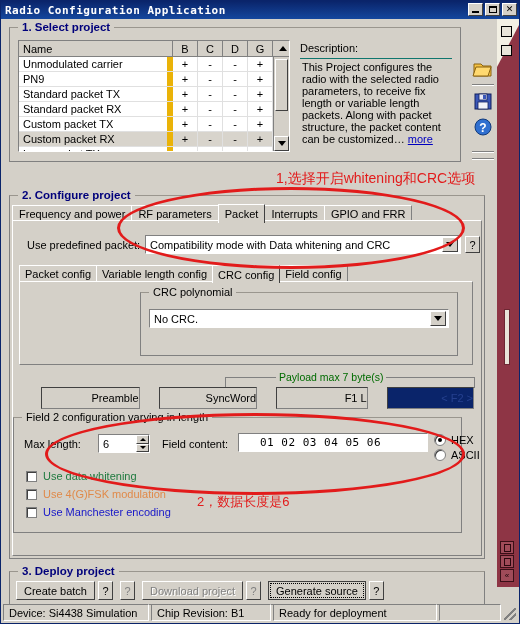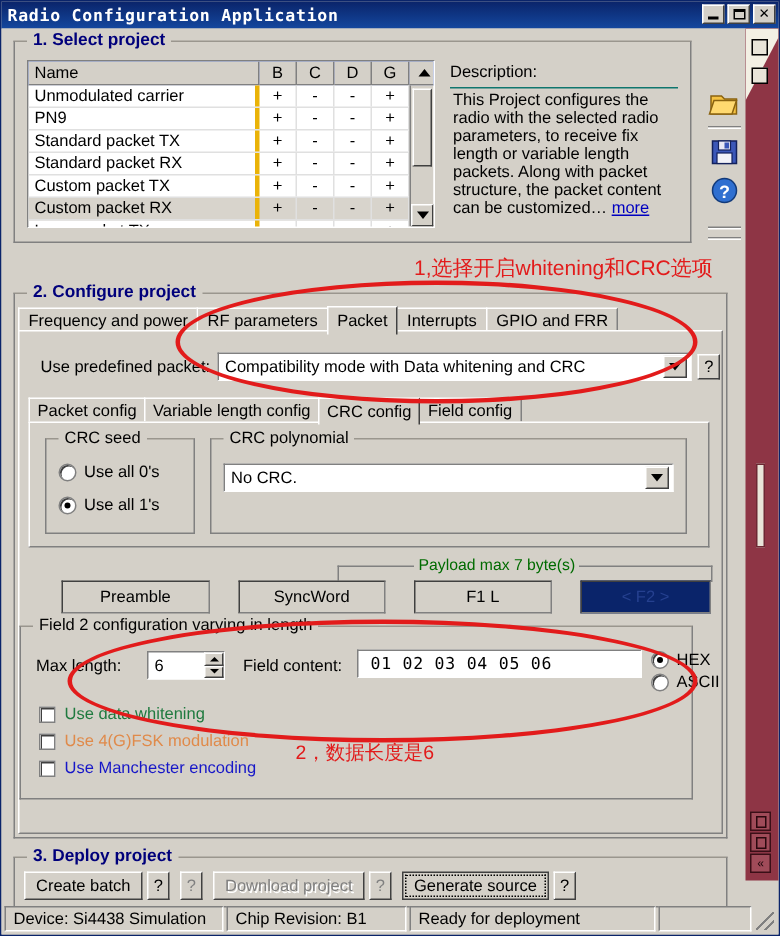--- a/index.html
+++ b/index.html
@@ -117,21 +117,21 @@
   .th-b, .th-c, .th-d, .th-g { width:25px; }
   .th-sb { width:16px; background:#d4d0c8; border-right:none;
            display:flex; align-items:center; justify-content:center; }
   .tri-up { width:0;height:0;border-left:4px solid transparent;border-right:4px solid transparent;border-bottom:5px solid #000; }
   .tri-down { width:0;height:0;border-left:4px solid transparent;border-right:4px solid transparent;border-top:5px solid #000; }
 
   #proj-rows { position:absolute; left:0; top:16px; right:16px; bottom:0; background:#fff; }
   .trow { display:flex; height:15px; border-bottom:1px solid #e0e0e0; }
   .trow.sel { background:#d8d4cc; }
   .td { font-size:11px; color:#000; display:flex; align-items:center; }
-  .td-name { flex:1 1 auto; padding-left:4px; border-right:3px solid #eab308; }
+  .td-name { flex:1 1 auto; padding-left:4px; border-right:6px solid #eab308; }
   .td-m { width:25px; justify-content:center; border-right:1px solid #e0e0e0; }
 
   #proj-vscroll {
     position:absolute; right:0; top:16px; width:16px; bottom:0;
     background:#d4d0c8; border-left:1px solid #808080;
   }
   #proj-thumb {
     position:absolute; left:1px; top:2px; width:13px; height:52px;
     background:#d4d0c8; border:1px solid #fff;
     border-right-color:#404040; border-bottom-color:#404040;
@@ -259,21 +259,21 @@
   }
   #payload-legend {
     position:absolute; top:-7px; left:50px; background:#d4d0c8;
     padding:0 3px; font-size:10.5px; color:#006b00; white-space:nowrap;
   }
   #field-bar { position:absolute; left:8px; top:166px; right:8px; height:22px; display:flex; }
   .fseg {
     flex:1 1 0; border:1px solid #808080;
     border-top-color:#404040; border-left-color:#404040;
     background:#d4d0c8;
-    display:flex; align-items:center; justify-content:center;
+    display:flex; align-items:center; justify-content:flex-end;
     font-size:11px; color:#000; margin-right:-1px;margin-left:20px;
   }
   .fseg.sel { background:#0a246a; color:#0a246a; }
   .fseg.sel span { color:#25408f; }
 
   
   #field2-gb { left:0; top:196px; right:8px; width:449px; height:116px; }
   #maxlen-label { position:absolute; left:10px; top:20px; font-size:11px; }
   #maxlen-wrap {
     position:absolute; left:84px; top:16px; width:52px; height:19px;
@@ -292,21 +292,21 @@
   .tri-down-s { width:0;height:0;border-left:3px solid transparent;border-right:3px solid transparent;border-top:3px solid #000; }
 
   #fc-label { position:absolute; left:148px; top:20px; font-size:11px; }
   #fc-input {
     position:absolute; left:224px; top:15px; width:190px; height:19px;
     background:#fff; border:1px solid #808080;
     border-right-color:#fff; border-bottom-color:#fff;
     display:flex; align-items:center;
   }
   #fc-value {
-    padding-left:8px; font-size:11px;
+    padding-left:21px; font-size:11px;
     font-family:"DejaVu Sans Mono", monospace;
     letter-spacing:0.5px;
   }
   #hex-radio-row { position:absolute; left:420px; top:16px; }
   #ascii-radio-row { position:absolute; left:420px; top:31px; }
 
   .cb-row { position:absolute; left:12px; display:flex; align-items:center; font-size:11px; }
   .cbox {
     width:11px; height:11px; background:#fff;
     border:1px solid #808080;
@@ -555,31 +555,20 @@
         <div class="qbtn" id="predef-help">?</div>
 
         <div id="inner-tabs">
             <div class="itab">Packet config</div>
             <div class="itab">Variable length config</div>
             <div class="itab active">CRC config</div>
             <div class="itab">Field config</div>
           </div>
         <div id="inner-tabpanel">
 
-          <div class="groupbox plain" id="crc-seed-gb">
-            <div class="legend">CRC seed</div>
-            <div class="radio-row" style="left:8px; top:16px;">
-              <div class="radio"></div>
-              <span>Use all 0's</span>
-            </div>
-            <div class="radio-row" style="left:8px; top:38px;">
-              <div class="radio on"></div>
-              <span>Use all 1's</span>
-            </div>
-          </div>
 
           <div class="groupbox plain" id="crc-poly-gb">
             <div class="legend">CRC polynomial</div>
             <div id="poly-combo">
               <div id="poly-value">No CRC.</div>
               <div class="combo-arrow">
                 <div class="tri-down"></div>
               </div>
             </div>
           </div>

